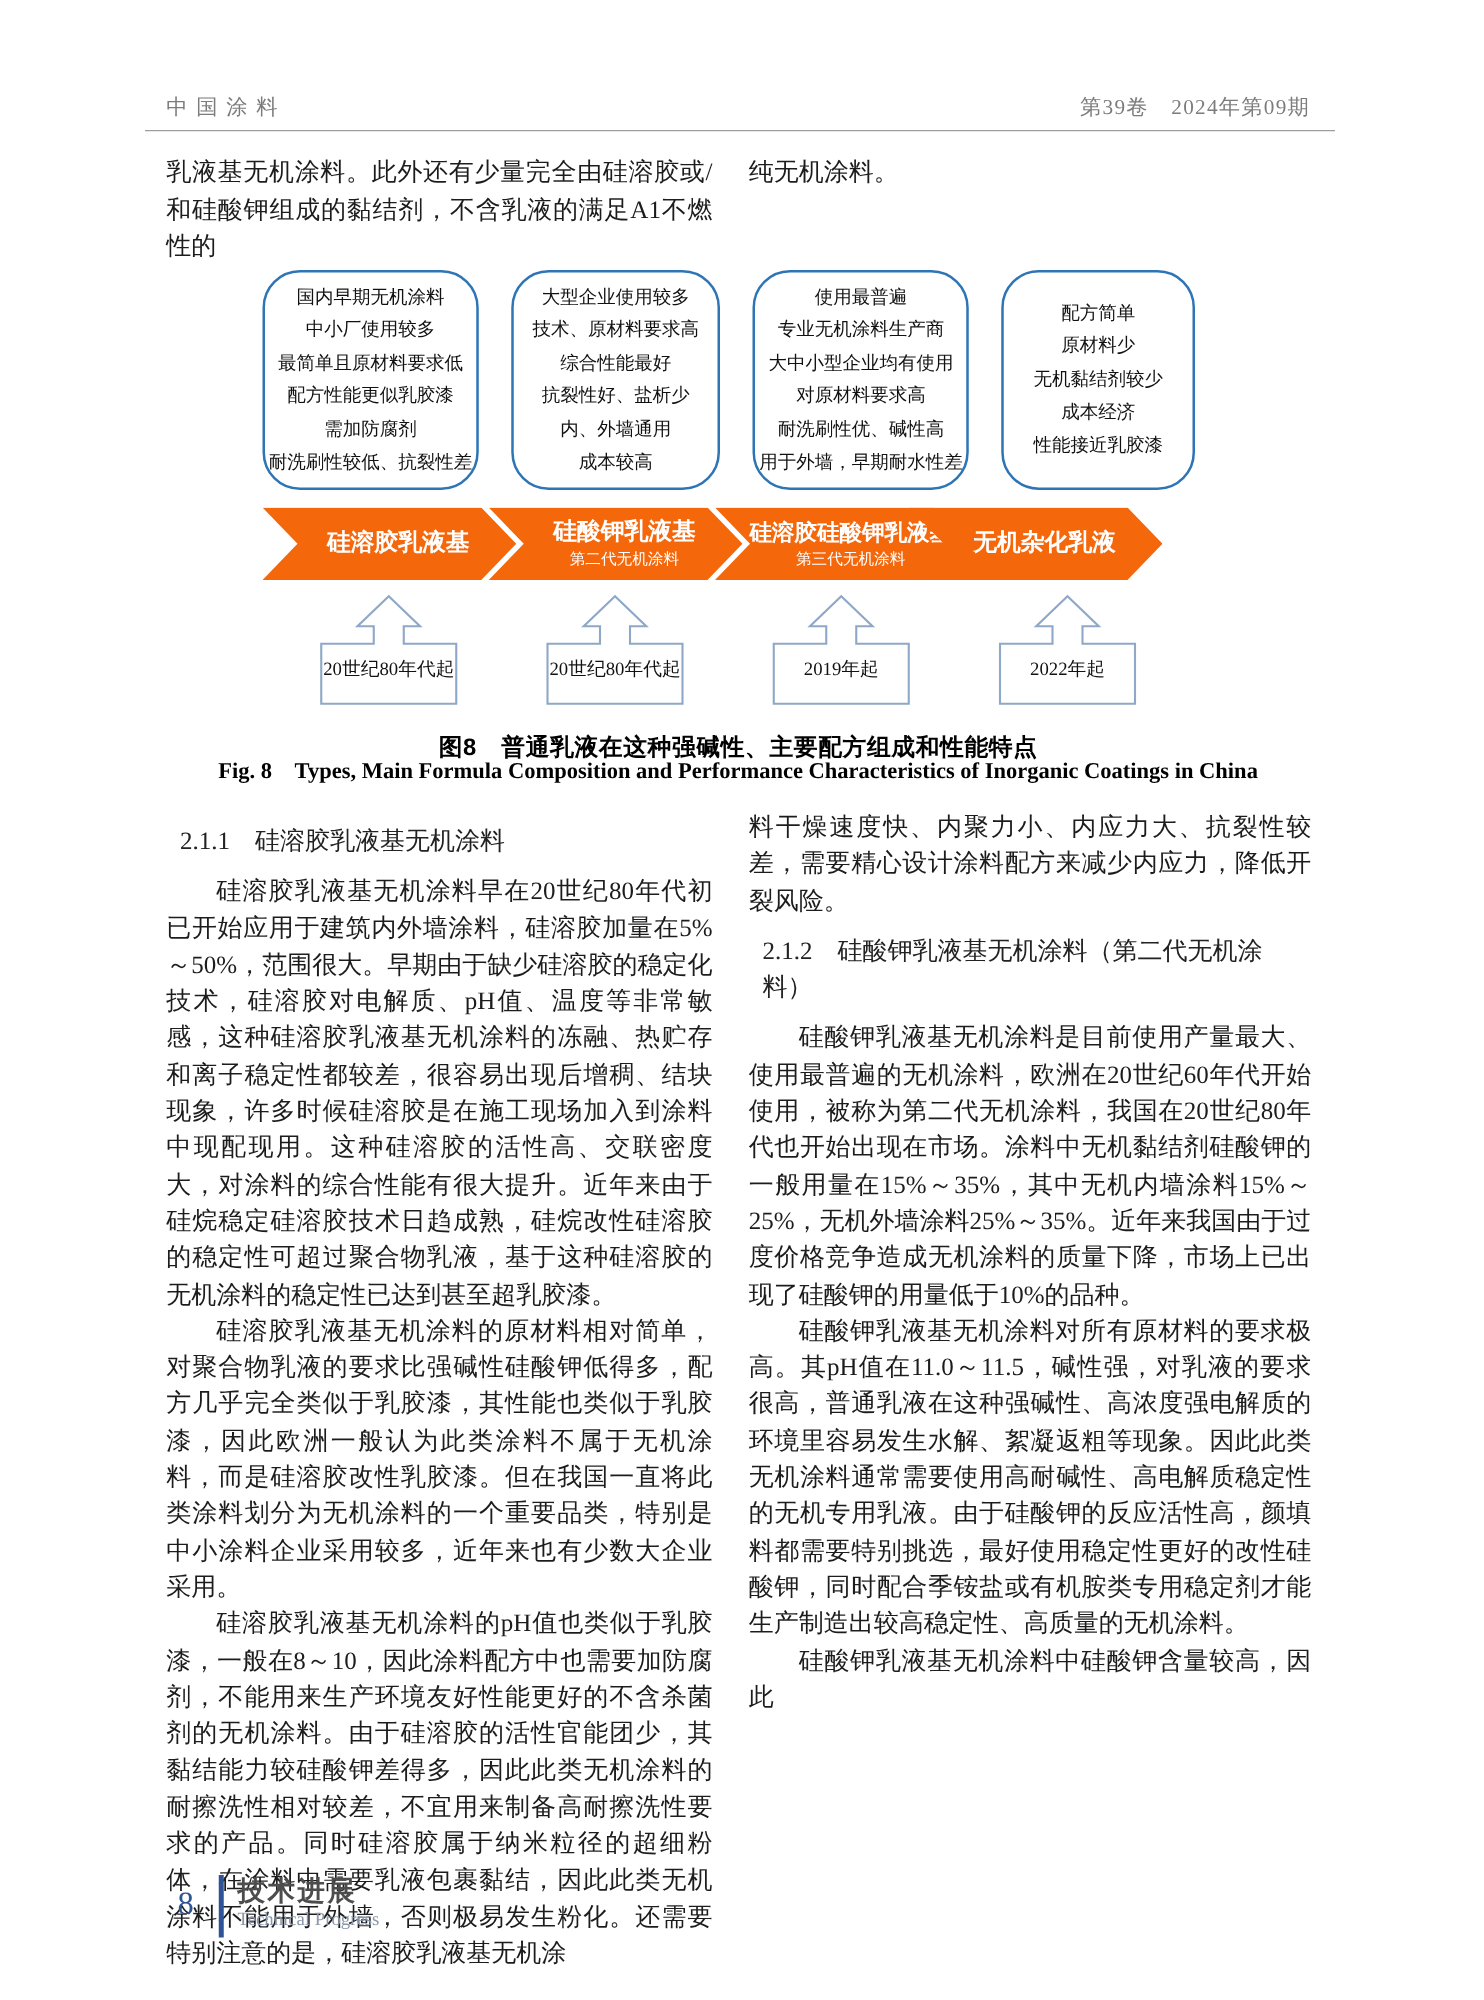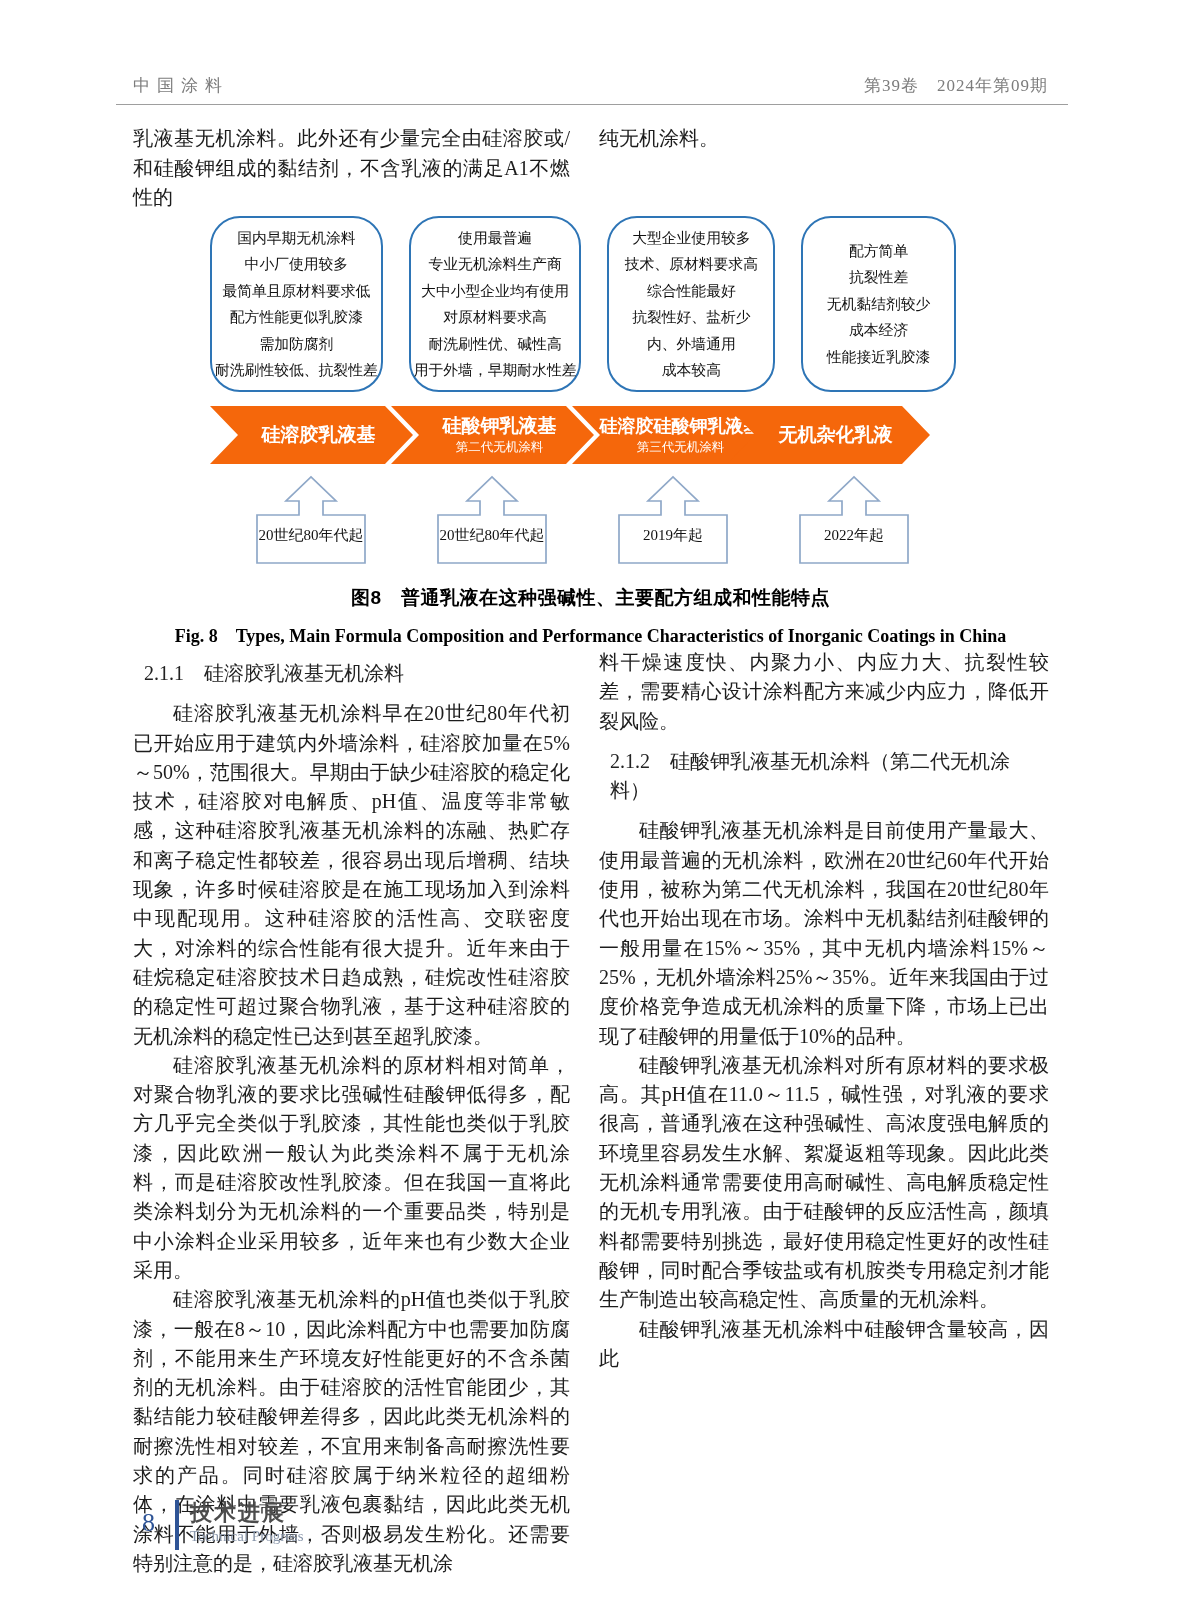--- a/index.html
+++ b/index.html
@@ -78,21 +78,21 @@
     position:absolute;left:0;top:52px;width:124px;text-align:center;
     font-size:15px;color:#111;
   }
   
   .cap-zh{
     position:absolute;left:-77px;top:369px;width:915px;text-align:center;
     font-family:"Liberation Sans","DejaVu Sans",sans-serif;
     font-weight:bold;font-size:19px;color:#000;letter-spacing:0.5px;
   }
   .cap-en{
-    position:absolute;left:-97px;top:408px;width:955px;text-align:center;
+    position:absolute;left:-97px;top:388px;width:955px;text-align:center;
     font-weight:bold;font-size:18px;color:#000;white-space:nowrap;
   }
   
   .col{position:absolute;top:648px;font-size:20px;line-height:29.3px;text-align:justify;text-justify:inter-ideograph;}
   .col-left{left:133px;width:437px;}
   .col-right{left:599px;width:450px;}
   .para{margin:0;text-indent:2em;}
   .para.no-indent{text-indent:0;}
   .sec-heading{margin:11px;text-align:left;color:#222;}
   
@@ -130,39 +130,39 @@
 
     <div class="boxes">
       <div class="fbox fbox-1">
         <div class="fline">国内早期无机涂料</div>
         <div class="fline">中小厂使用较多</div>
         <div class="fline">最简单且原材料要求低</div>
         <div class="fline">配方性能更似乳胶漆</div>
         <div class="fline">需加防腐剂</div>
         <div class="fline">耐洗刷性较低、抗裂性差</div>
       </div>
+      <div class="fbox fbox-3">
+        <div class="fline">大型企业使用较多</div>
+        <div class="fline">技术、原材料要求高</div>
+        <div class="fline">综合性能最好</div>
+        <div class="fline">抗裂性好、盐析少</div>
+        <div class="fline">内、外墙通用</div>
+        <div class="fline">成本较高</div>
+      </div>
       <div class="fbox fbox-2">
         <div class="fline">使用最普遍</div>
         <div class="fline">专业无机涂料生产商</div>
         <div class="fline">大中小型企业均有使用</div>
         <div class="fline">对原材料要求高</div>
         <div class="fline">耐洗刷性优、碱性高</div>
         <div class="fline">用于外墙，早期耐水性差</div>
       </div>
-      <div class="fbox fbox-3">
-        <div class="fline">大型企业使用较多</div>
-        <div class="fline">技术、原材料要求高</div>
-        <div class="fline">综合性能最好</div>
-        <div class="fline">抗裂性好、盐析少</div>
-        <div class="fline">内、外墙通用</div>
-        <div class="fline">成本较高</div>
-      </div>
       <div class="fbox fbox-4">
         <div class="fline">配方简单</div>
-        <div class="fline">抗裂性差</div>
+        <div class="fline">原材料少</div>
         <div class="fline">无机黏结剂较少</div>
         <div class="fline">成本经济</div>
         <div class="fline">性能接近乳胶漆</div>
       </div>
     </div>
 
     <div class="arrows">
       <div class="chev chev-1">
         <div class="chev-title">硅溶胶乳液基</div>
 

